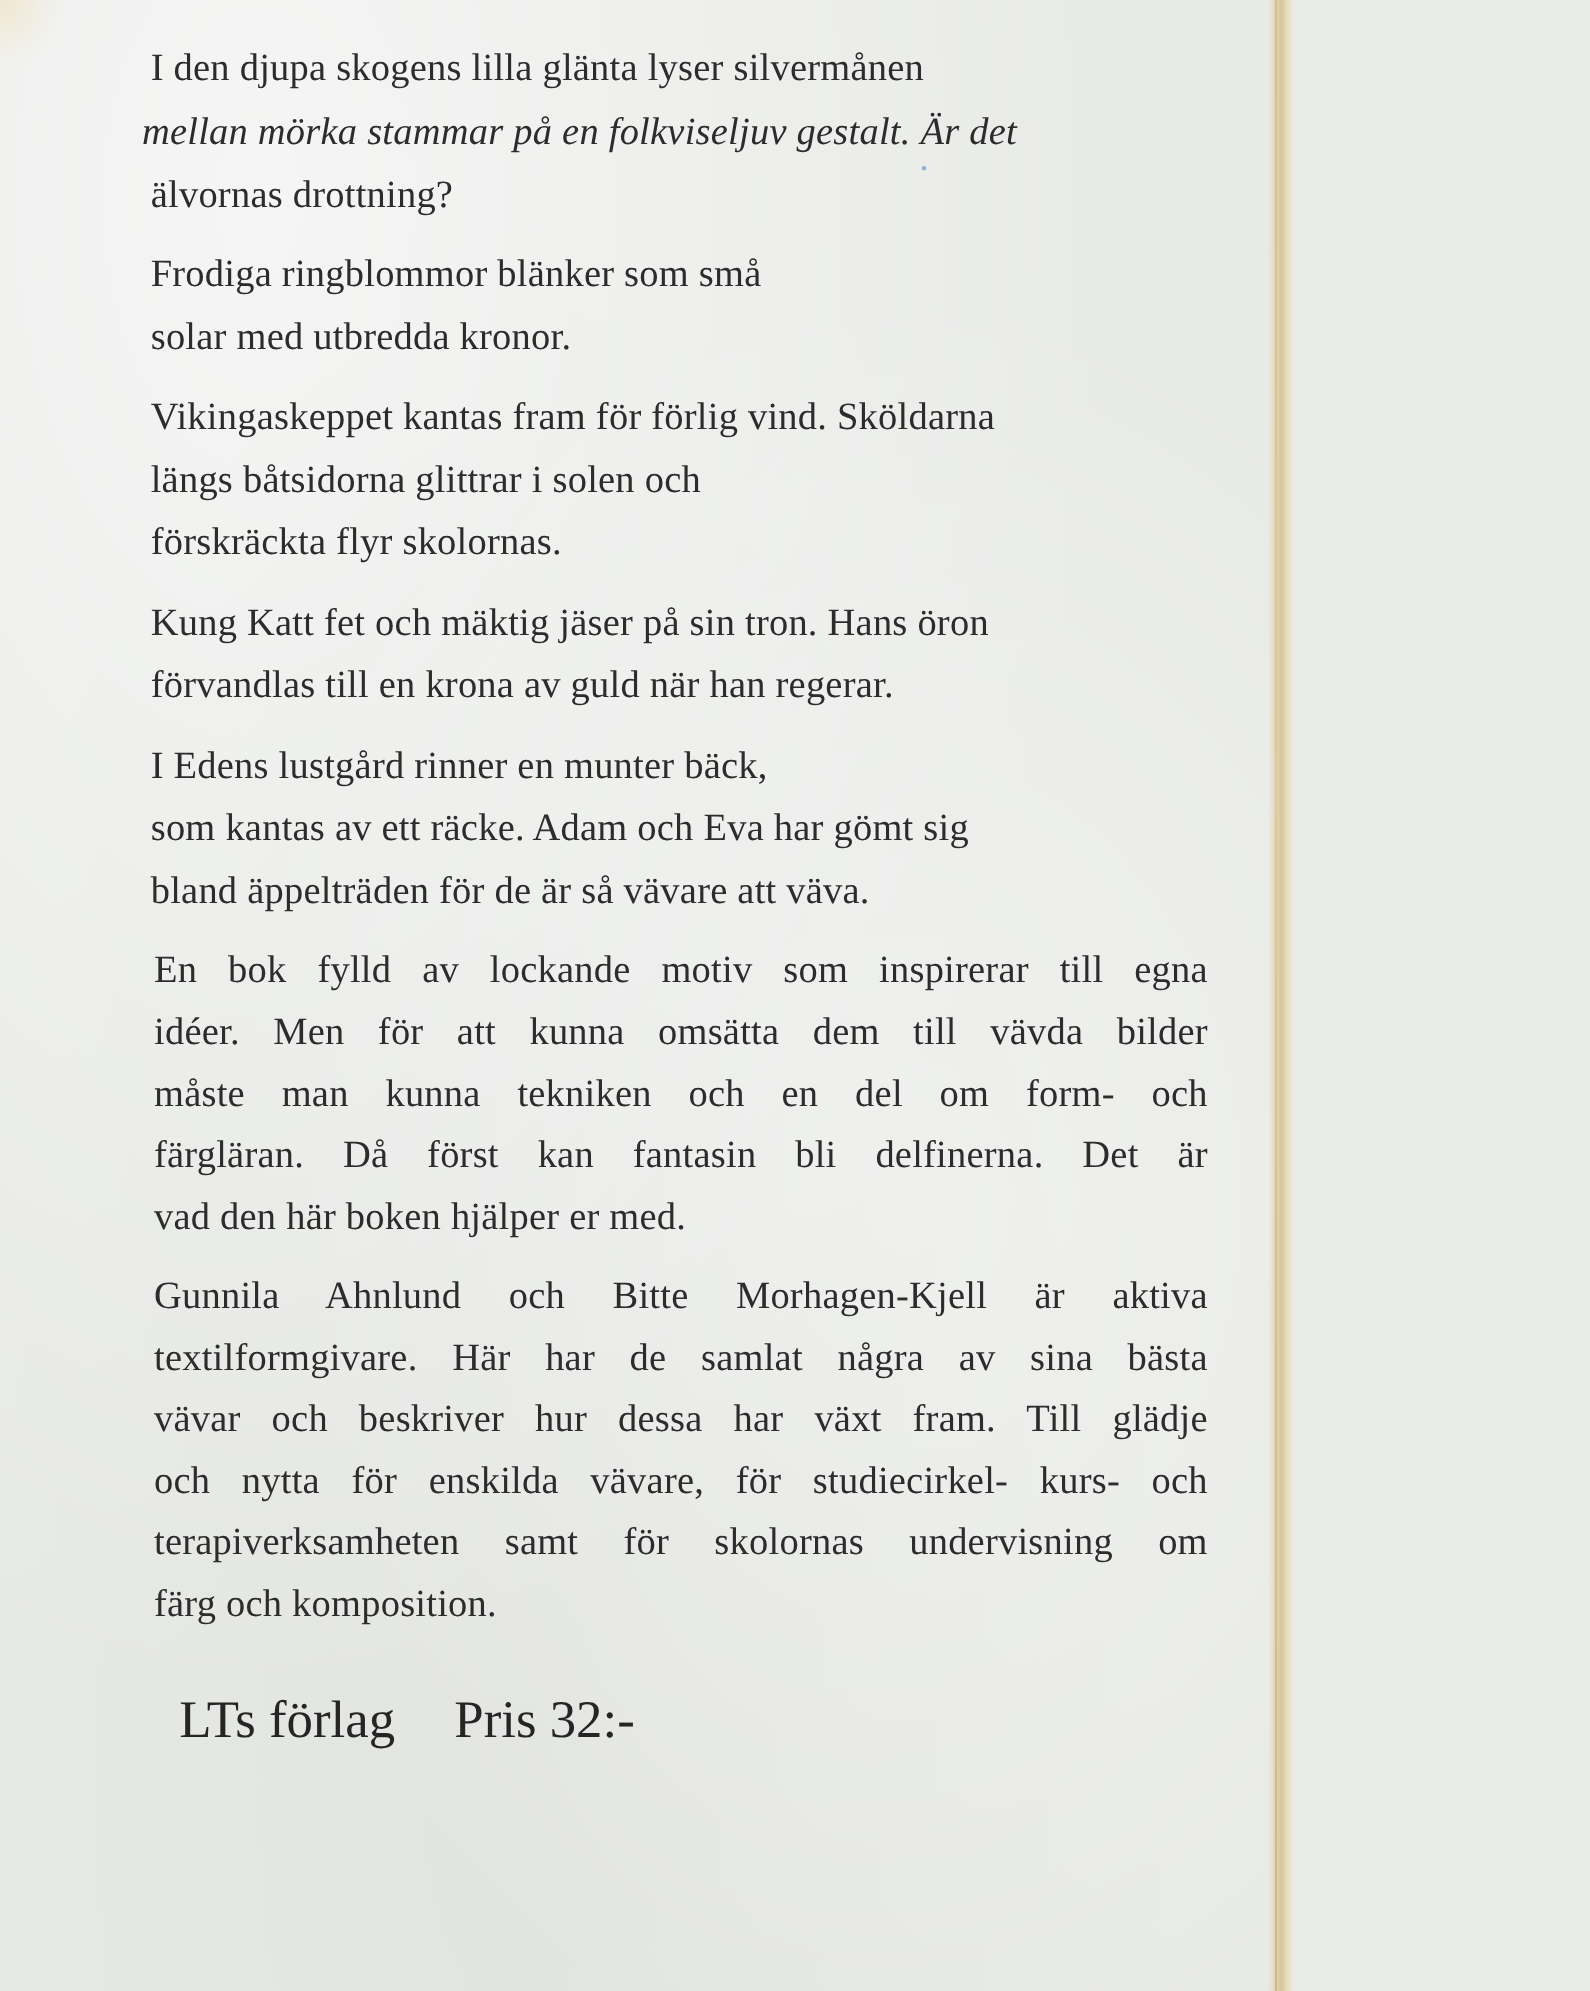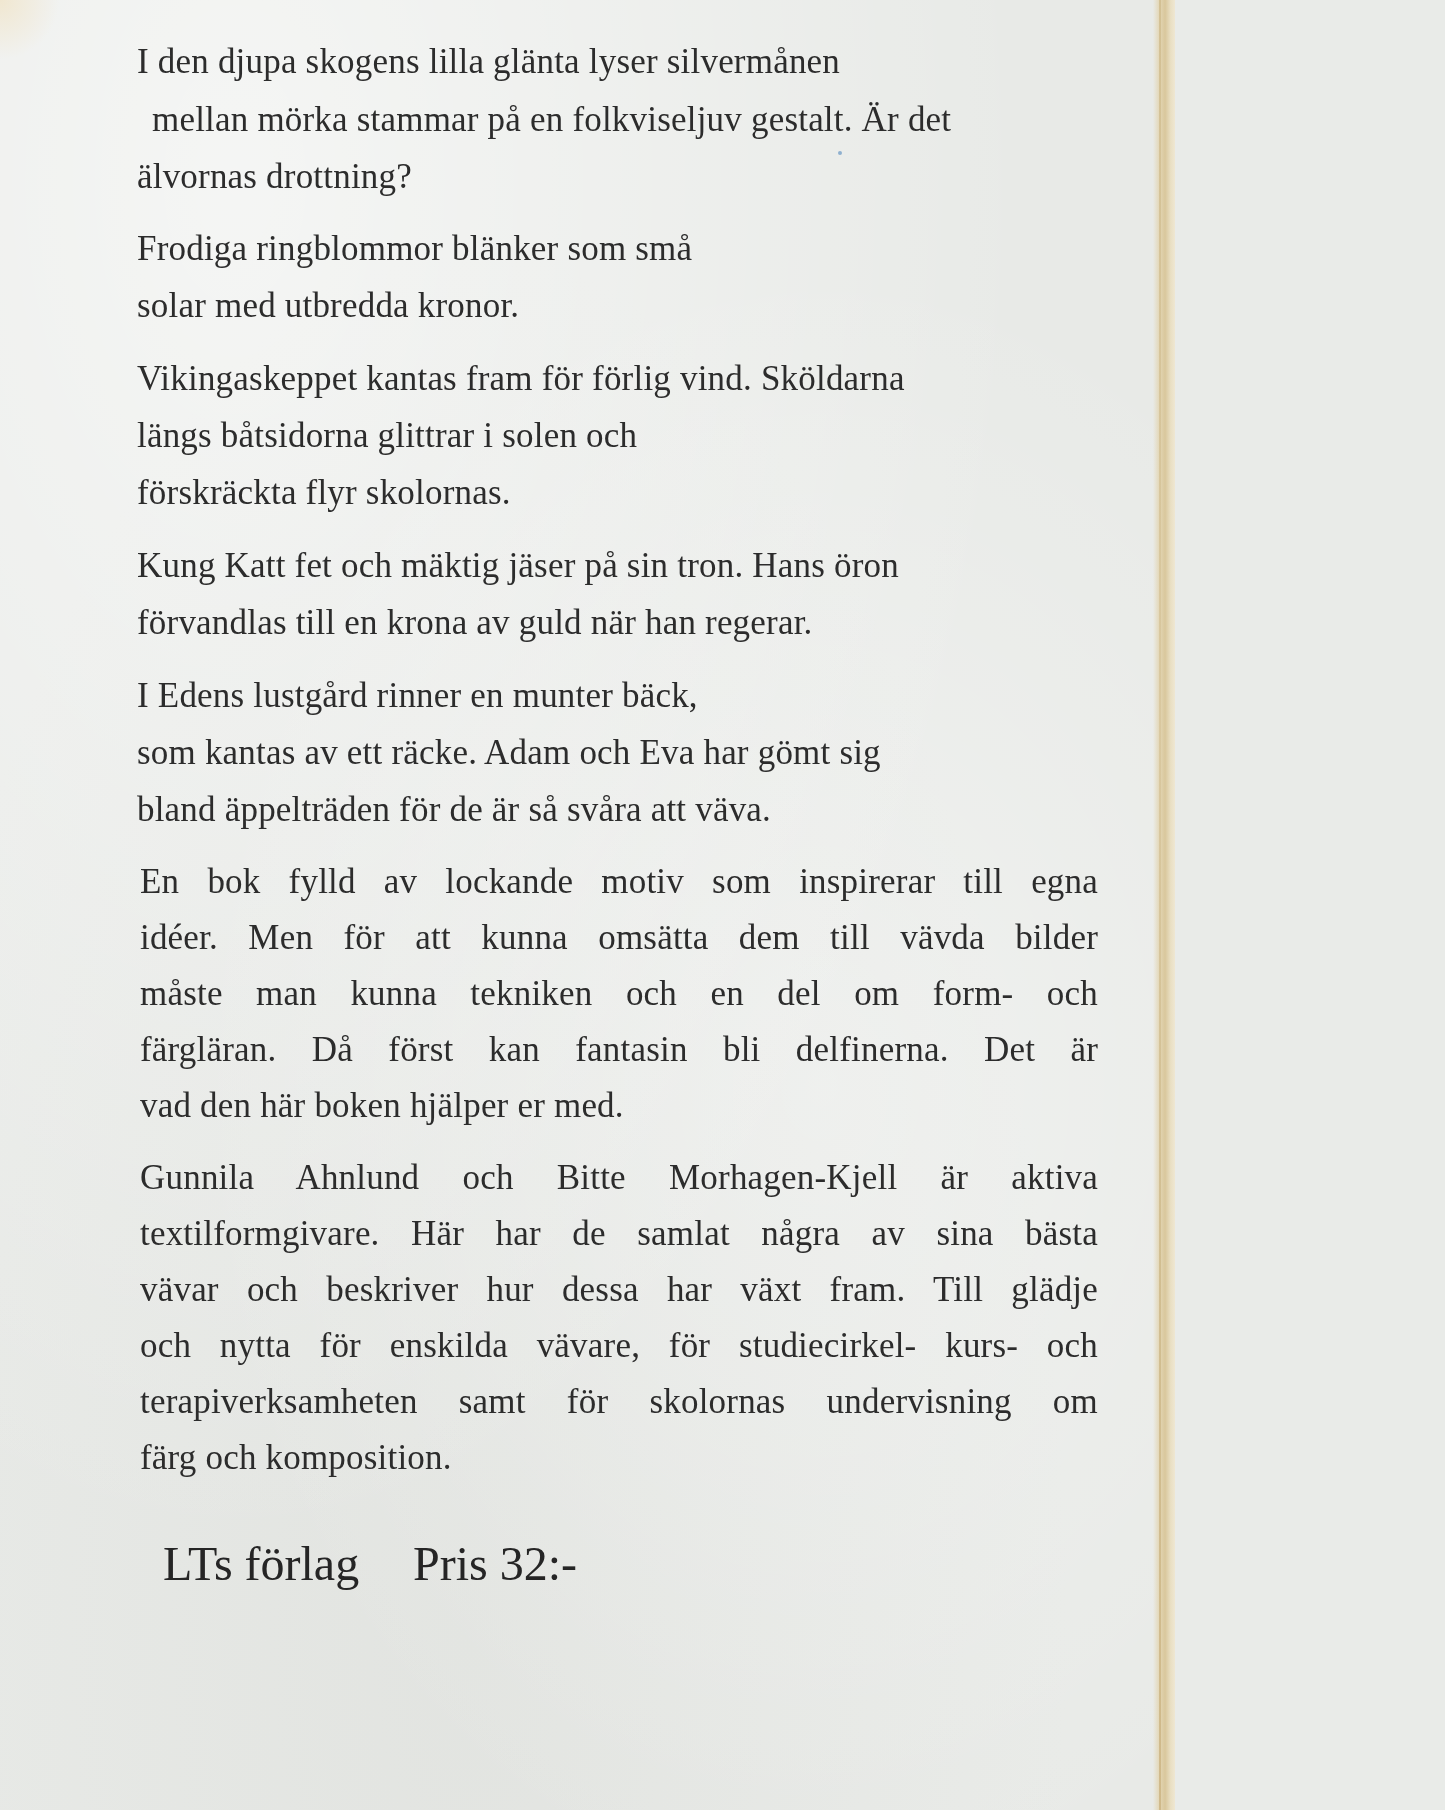--- a/index.html
+++ b/index.html
@@ -92,21 +92,21 @@
 <div class="page">
   <div class="top-left-tint"></div>
   <div class="spine-edge"></div>
   <div class="spine-line"></div>
   <div class="speck" style="left:838px; top:151px;"></div>
 
   <div class="content">
 
     <div>
       <div class="line" style="left:137px; top:42px;">I den djupa skogens lilla glänta lyser silvermånen</div>
-      <div class="line" style="left:152px; top:100px;">mellan mörka stammar på en folkviseljuv gestalt. Är det</div>
+      <div class="line" style="left:129px; top:100px;font-style:italic;">mellan mörka stammar på en folkviseljuv gestalt. Är det</div>
       <div class="line" style="left:137px; top:157px;">älvornas drottning?</div>
     </div>
 
     <div>
       <div class="line" style="left:137px; top:229px;">Frodiga ringblommor blänker som små</div>
       <div class="line" style="left:137px; top:286px;">solar med utbredda kronor.</div>
     </div>
 
     <div>
       <div class="line" style="left:137px; top:359px;">Vikingaskeppet kantas fram för förlig vind. Sköldarna</div>
@@ -115,21 +115,21 @@
     </div>
 
     <div>
       <div class="line" style="left:137px; top:546px;">Kung Katt fet och mäktig jäser på sin tron. Hans öron</div>
       <div class="line" style="left:137px; top:603px;">förvandlas till en krona av guld när han regerar.</div>
     </div>
 
     <div>
       <div class="line" style="left:137px; top:676px;">I Edens lustgård rinner en munter bäck,</div>
       <div class="line" style="left:137px; top:733px;">som kantas av ett räcke. Adam och Eva har gömt sig</div>
-      <div class="line" style="left:137px; top:790px;">bland äppelträden för de är så svåra att väva.</div>
+      <div class="line" style="left:137px; top:790px;">bland äppelträden för de är så vävare att väva.</div>
     </div>
 
     <div>
       <div class="line justified" style="left:140px; top:862px;">En bok fylld av lockande motiv som inspirerar till egna</div>
       <div class="line justified" style="left:140px; top:918px;">idéer. Men för att kunna omsätta dem till vävda bilder</div>
       <div class="line justified" style="left:140px; top:974px;">måste man kunna tekniken och en del om form- och</div>
       <div class="line justified" style="left:140px; top:1030px;">färgläran. Då först kan fantasin bli delfinerna. Det är</div>
       <div class="line" style="left:140px; top:1086px;">vad den här boken hjälper er med.</div>
     </div>
 

